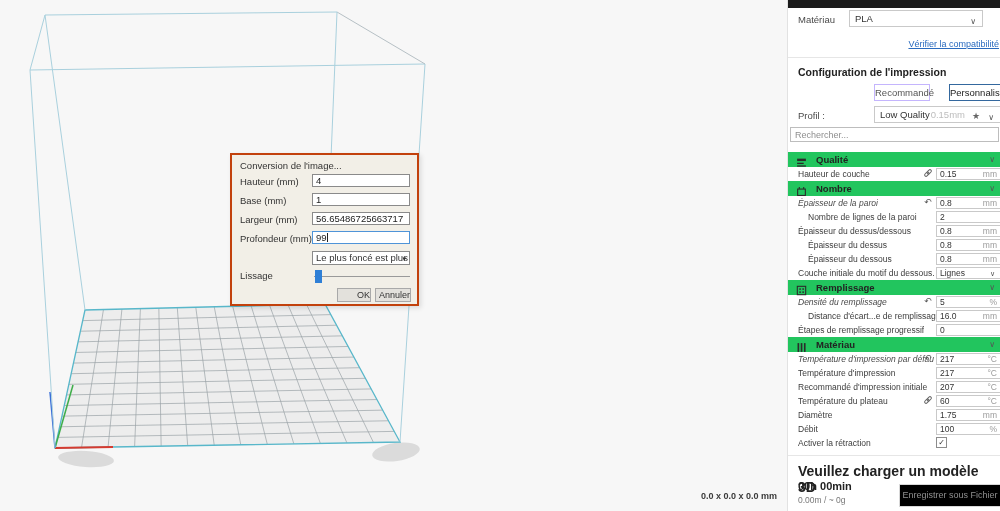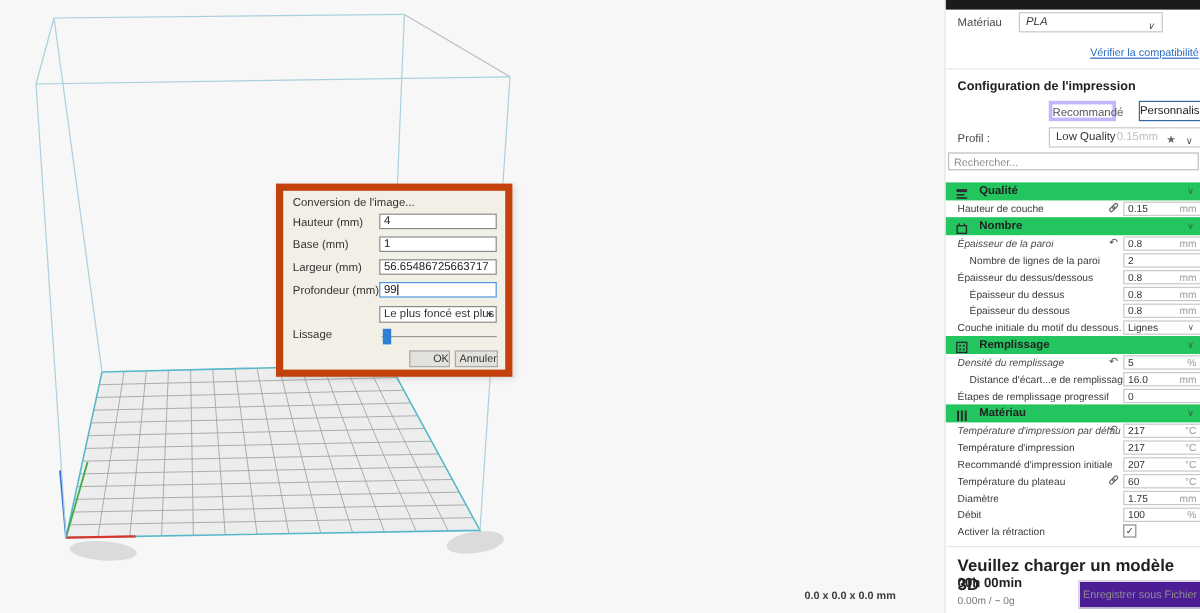--- a/index.html
+++ b/index.html
@@ -2,26 +2,26 @@
 <html><head>
 <meta charset="utf-8">
 <style>
   html,body{margin:0;padding:0;}
   .stage{position:relative;width:1000px;height:511px;background:#f7f7f7;overflow:hidden;
          font-family:"Liberation Sans",sans-serif;-webkit-font-smoothing:antialiased;}
 
   
   .viewport{position:absolute;left:0;top:0;width:787px;height:511px;background:#f7f7f7;}
   .vp-svg{position:absolute;left:0;top:0;}
-  .vp-dims{position:absolute;left:640px;top:491px;width:137px;text-align:center;
+  .vp-dims{position:absolute;left:640px;top:491px;width:137px;text-align:right;
            font-size:9px;font-weight:bold;color:#3a3a3a;}
 
   
   .dialog{position:absolute;left:230px;top:153px;width:185px;height:149px;
-          background:#f2efe7;border:6px solid #c2410c;box-shadow:2px 2px 5px rgba(0,0,0,.12);
+          background:#f2efe7;border:2px solid #c2410c;box-shadow:2px 2px 5px rgba(0,0,0,.12);
           font-size:9.5px;color:#333;}
   .dlg-title{position:absolute;left:8px;top:5px;font-size:9.5px;color:#333;}
   .dlg-label{position:absolute;left:8px;white-space:nowrap;}
   .dlg-inwrap{position:absolute;left:80px;width:98px;height:13px;}
   .dlg-input{position:absolute;left:0;top:0;width:100%;height:100%;box-sizing:border-box;
              border:1px solid #8a8a8a;background:#fff;font-family:"Liberation Sans",sans-serif;
              font-size:9.5px;color:#222;padding:0 0 0 3px;margin:0;}
   .dlg-input.focused{border-color:#4f94d8;}
   .caret{position:absolute;left:15px;top:2px;width:1px;height:9px;background:#222;}
   .dlg-select{position:absolute;left:80px;width:98px;height:14px;box-sizing:border-box;
@@ -33,29 +33,29 @@
   .dlg-btn{position:absolute;height:14px;box-sizing:border-box;border:1px solid #a9a9a9;
            background:#e3e1dc;text-align:right;font-size:9px;color:#333;line-height:12px;}
 
   
   .panel{position:absolute;left:787px;top:0;width:213px;height:511px;background:#ffffff;
          border-left:1px solid #e2e2e2;box-sizing:border-box;overflow:hidden;color:#3c3c3c;}
   .topbar{position:absolute;left:0;top:0;width:213px;height:8px;background:#1b1b1b;}
   .mat-label{position:absolute;left:10px;top:14px;font-size:9.5px;color:#4a4a4a;}
   .select{position:absolute;box-sizing:border-box;border:1px solid #c9c9c9;background:#fff;
           font-size:9.5px;color:#333;}
-  .mat-select{left:61px;top:10px;width:120px;height:17px;line-height:15px;padding-left:5px;font-style:italic;}
+  .mat-select{left:61px;top:10px;width:134px;height:17px;line-height:15px;padding-left:5px;}
   .chev{position:absolute;right:6px;top:3px;font-size:8px;color:#555;}
   .compat-link{position:absolute;left:0;right:1px;top:39px;text-align:right;font-size:9px;
                color:#2a6bbf;text-decoration:underline;}
   .hdiv{position:absolute;left:0;width:213px;height:1px;background:#e6e6e6;}
   .cfg-heading{position:absolute;left:10px;top:66px;font-size:10.5px;font-weight:bold;color:#222;}
   .tab{position:absolute;top:84px;height:17px;box-sizing:border-box;background:#fff;
        text-align:center;font-size:9.5px;line-height:15px;}
-  .tab-rec{left:86px;width:56px;border:3px solid #c4b5fd;color:#555;}
+  .tab-rec{left:86px;width:56px;border:1px solid #c4b5fd;color:#555;}
   .tab-cus{left:161px;width:52px;border:1px solid #34689e;color:#222;}
   .profil-label{position:absolute;left:10px;top:110px;font-size:9.5px;color:#4a4a4a;}
   .profil-select{left:86px;top:106px;width:127px;height:17px;line-height:15px;padding-left:5px;
                  white-space:nowrap;overflow:hidden;}
   .profil-detail{color:#bdbdbd;margin-left:1px;}
   .star{position:absolute;right:20px;top:2px;font-size:9px;color:#666;}
   .search{position:absolute;left:2px;top:127px;width:209px;height:15px;box-sizing:border-box;
           border:1px solid #bdbdbd;background:#fff;font-family:"Liberation Sans",sans-serif;
           font-size:9px;color:#333;padding:0 0 0 4px;}
   .search::placeholder{color:#8f8f8f;}
@@ -77,21 +77,21 @@
   .sval{position:absolute;left:3px;top:0;line-height:11px;font-size:8.5px;color:#333;}
   .sunit{position:absolute;right:5px;top:0;line-height:11px;font-size:8.5px;color:#9b9b9b;}
   .dchev{position:absolute;right:7px;top:0;line-height:11px;font-size:7px;color:#555;}
   .cbox{position:absolute;left:148px;top:1px;width:11px;height:11px;box-sizing:border-box;
         border:1px solid #8c8c8c;background:#fff;text-align:center;font-size:8px;line-height:9px;color:#333;}
 
   .foot-msg{position:absolute;left:10px;top:463px;font-size:14px;font-weight:bold;color:#222;}
   .foot-time{position:absolute;left:10px;top:480px;font-size:11px;font-weight:bold;color:#222;}
   .foot-usage{position:absolute;left:10px;top:495px;font-size:8.5px;color:#777;}
   .save-btn{position:absolute;left:111px;top:484px;width:102px;height:23px;box-sizing:border-box;
-            background:#4c1d95;border:1px solid #d8d8d8;color:#8f8f8f;font-size:9px;
+            background:#000000;border:1px solid #d8d8d8;color:#8f8f8f;font-size:9px;
             text-align:center;line-height:21px;white-space:nowrap;overflow:hidden;}
 </style>
 </head>
 <body>
 
 <div class="stage">
 
   <div class="viewport">
     <svg class="vp-svg" width="787" height="511" viewBox="0 0 787 511">
 

